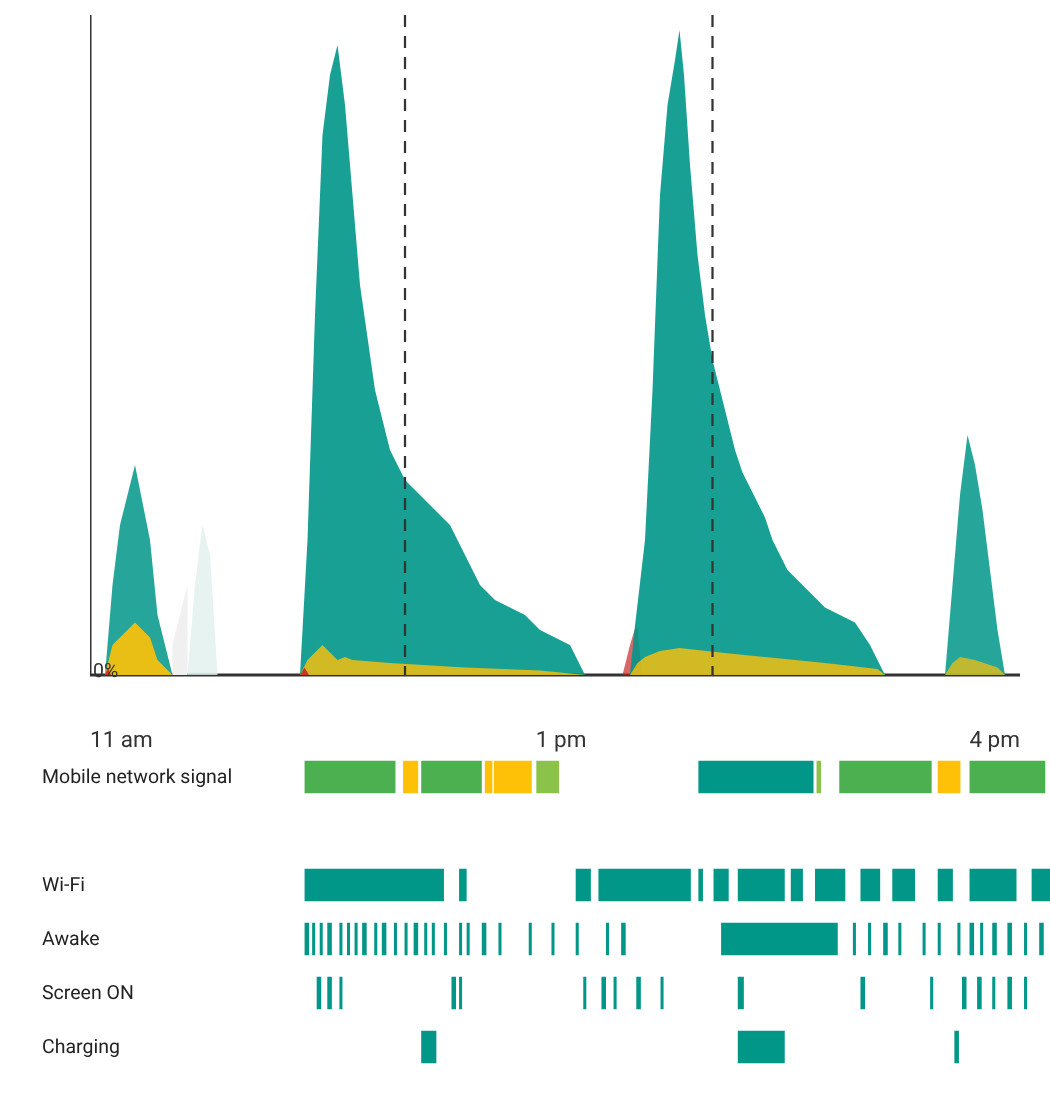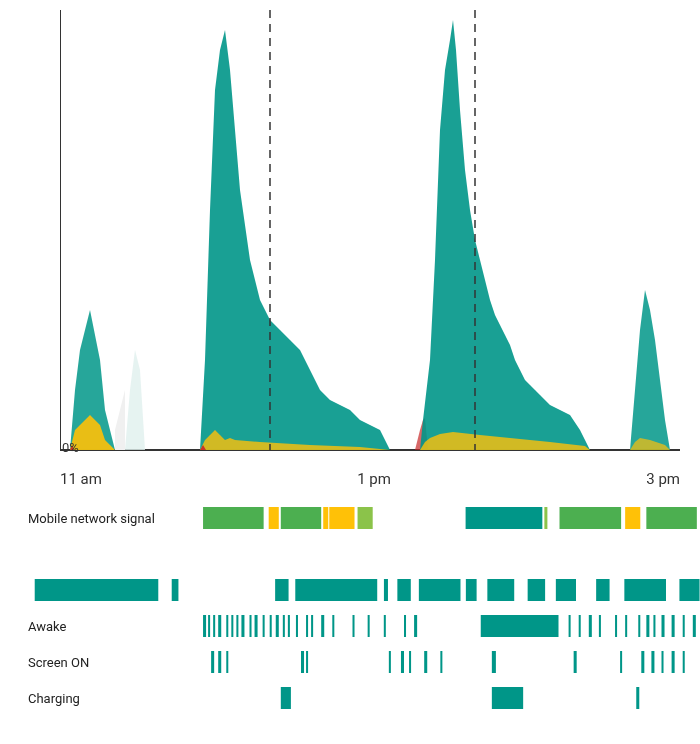--- a/index.html
+++ b/index.html
@@ -28,21 +28,21 @@
     }
 
     .battery-svg {
       width: 100%;
       height: 100%;
     }
 
     
     .time-labels {
       position: absolute;
-      top: 470px;
+      top: 484px;
       left: 60px;
       width: 620px;
       display: flex;
       justify-content: space-between;
     }
 
     .time-label {
       font-size: 15px;
       color: #333;
     }
@@ -276,21 +276,21 @@
 
       <line x1="415" y1="0" x2="415" y2="440" stroke="#333" stroke-width="1.5" stroke-dasharray="8,6"></line>
     </svg>
   </div>
 
   <div class="y-axis-label">0%</div>
 
   <div class="time-labels">
     <span class="time-label">11 am</span>
     <span class="time-label" style="">1 pm</span>
-    <span class="time-label">3 pm</span>
+    <span class="time-label">4 pm</span>
   </div>
 
   <div class="usage-rows">
 
     <div class="usage-row">
       <div class="row-label">Mobile network signal</div>
       <div class="row-bar-area">
         <svg class="bar-svg" viewBox="0 0 510 16" preserveAspectRatio="none">
 
           <rect x="5" y="0" width="60" height="16" fill="#4CAF50"></rect>
@@ -308,20 +308,21 @@
       </div>
     </div>
 
     <div class="usage-row">
       <div class="row-bar-area">
         <svg class="bar-svg" viewBox="0 0 510 16" preserveAspectRatio="none"></svg>
       </div>
     </div>
 
     <div class="usage-row">
+      <div class="row-label">Wi-Fi</div>
       <div class="row-bar-area">
         <svg class="bar-svg" viewBox="0 0 510 16" preserveAspectRatio="none">
           <rect x="5" y="0" width="92" height="16" fill="#009688"></rect>
           <rect x="107" y="0" width="5" height="16" fill="#009688"></rect>
           <rect x="184" y="0" width="10" height="16" fill="#009688"></rect>
           <rect x="199" y="0" width="61" height="16" fill="#009688"></rect>
           <rect x="265" y="0" width="3" height="16" fill="#009688"></rect>
           <rect x="275" y="0" width="10" height="16" fill="#009688"></rect>
           <rect x="291" y="0" width="31" height="16" fill="#009688"></rect>
           <rect x="326" y="0" width="8" height="16" fill="#009688"></rect>

